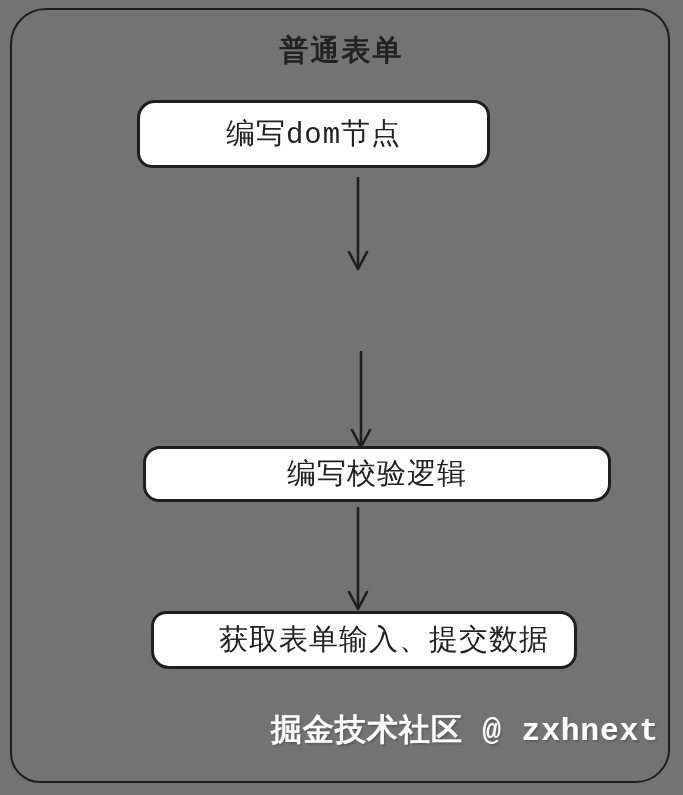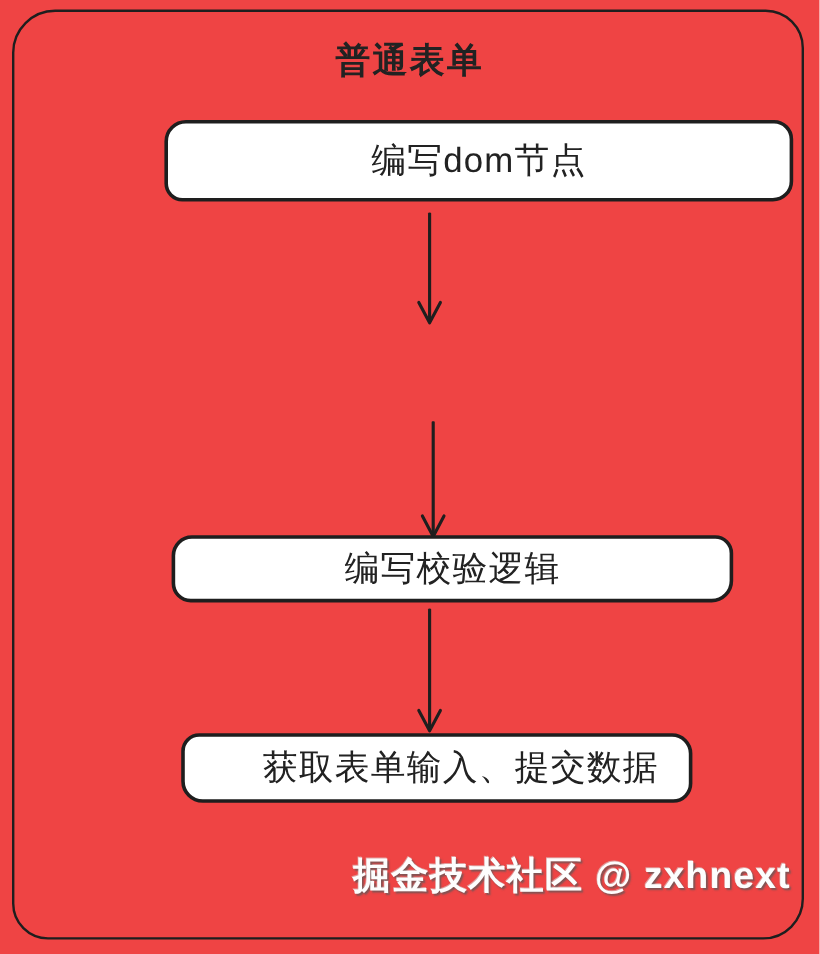--- a/index.html
+++ b/index.html
@@ -4,22 +4,22 @@
 <style>
   html, body {
     margin: 0;
     padding: 0;
     background: #ffffff;
   }
   .canvas {
     position: relative;
     width: 683px;
     height: 795px;
-    background: #ef4444;
-    font-family: Liberation Sans, sans-serif;
+    background: #737373;
+    font-family: Liberation Mono, monospace;
     color: #1e1e1e;
     overflow: hidden;
   }
   .outer-frame {
     position: absolute;
     left: 10px;
     top: 8px;
     width: 656px;
     height: 771px;
     border: 2.5px solid #1e1e1e;
@@ -45,21 +45,21 @@
     display: flex;
     align-items: center;
     justify-content: center;
     font-size: 29px;
     letter-spacing: 1px;
     color: #222222;
     white-space: nowrap;
   }
   .node-1 {
     left: 137px; top: 100px;
-    width: 524px; height: 68px;
+    width: 353px; height: 68px;
     border-radius: 18px 16px 17px 15px;
   }
   .node-2 {
     left: 136px; top: 279px;
     width: 442px; height: 65px;
     border-radius: 16px 18px 15px 17px;
   }
   .node-3 {
     left: 143px; top: 446px;
     width: 468px; height: 56px;

